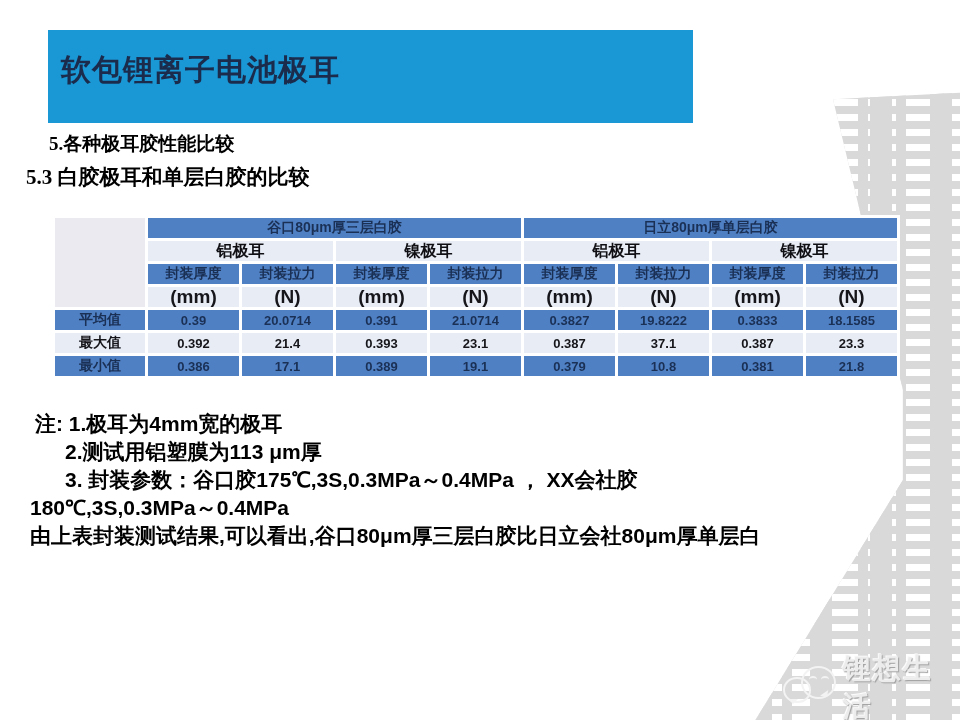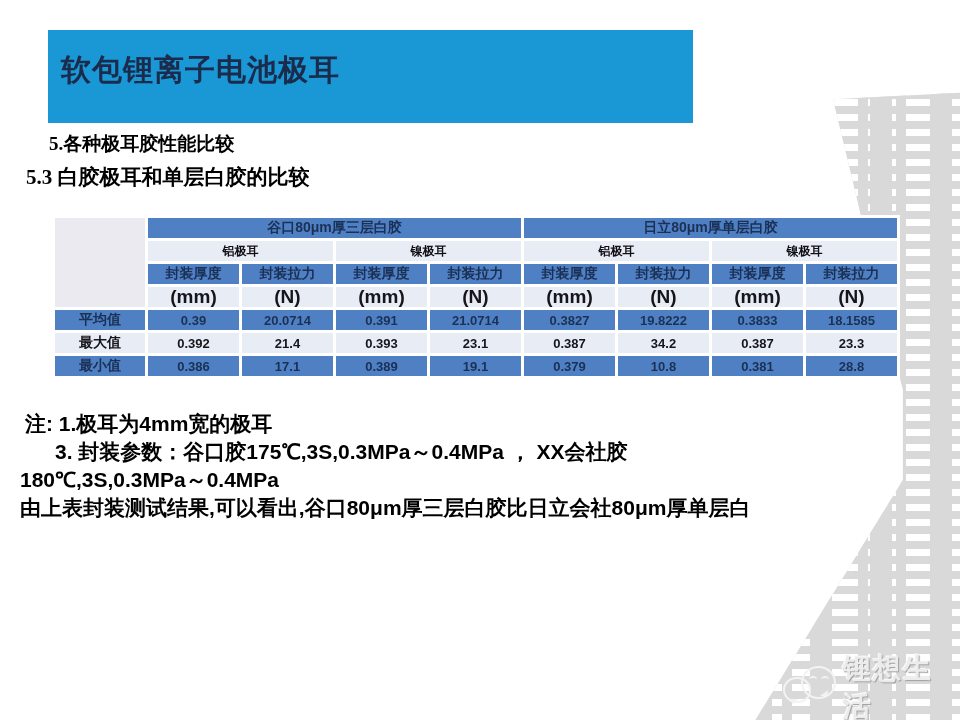--- a/index.html
+++ b/index.html
@@ -31,28 +31,28 @@
   
   .tbl{position:absolute;left:52px;top:215px;z-index:2;display:grid;
        grid-template-columns:90px repeat(8,91px);grid-template-rows:repeat(7,20px);
        gap:3px;background:#ffffff;padding:3px;}
   .cell{display:flex;align-items:center;justify-content:center;font-weight:bold;
         font-family:"Liberation Sans",sans-serif;white-space:nowrap;}
   .blue{background:#5080c4;color:#1a3055;}
   .lite{background:#e8ecf5;color:#15151a;}
   .corner{background:#eaeaf0;}
   .fg{font-size:14px;}
-  .fs{font-size:12px;color:#101014;}
+  .fs{font-size:16px;color:#101014;}
   .fm{font-size:14px;}
   .fu{font-size:19px;}
   .fl{font-size:14px;}
   .fv{font-size:13px;}
 
   
-  .notes{position:absolute;left:20px;top:410px;z-index:2;font-weight:bold;font-size:21px;
+  .notes{position:absolute;left:30px;top:410px;z-index:2;font-weight:bold;font-size:21px;
          color:#000;line-height:28px;font-family:"Liberation Sans",sans-serif;}
   .notes div{white-space:nowrap;}
   .ind1{margin-left:5px;}
   .ind2{margin-left:35px;}
 
   
   .wm{position:absolute;left:782px;top:650px;z-index:2;display:flex;align-items:center;gap:8px;}
   .wm-bubbles{position:relative;width:54px;height:50px;}
   .b1{position:absolute;left:1px;top:14px;width:24px;height:22px;border:2px solid #f3f3f3;
       border-radius:50% 50% 48% 52%;}
@@ -116,37 +116,38 @@
   <div class="cell blue fv" style="grid-area:5/7/6/8">19.8222</div>
   <div class="cell blue fv" style="grid-area:5/8/6/9">0.3833</div>
   <div class="cell blue fv" style="grid-area:5/9/6/10">18.1585</div>
 
   <div class="cell lite fl" style="grid-area:6/1/7/2">最大值</div>
   <div class="cell lite fv" style="grid-area:6/2/7/3">0.392</div>
   <div class="cell lite fv" style="grid-area:6/3/7/4">21.4</div>
   <div class="cell lite fv" style="grid-area:6/4/7/5">0.393</div>
   <div class="cell lite fv" style="grid-area:6/5/7/6">23.1</div>
   <div class="cell lite fv" style="grid-area:6/6/7/7">0.387</div>
-  <div class="cell lite fv" style="grid-area:6/7/7/8">34.2</div>
+  <div class="cell lite fv" style="grid-area:6/7/7/8">37.1</div>
   <div class="cell lite fv" style="grid-area:6/8/7/9">0.387</div>
   <div class="cell lite fv" style="grid-area:6/9/7/10">23.3</div>
 
   <div class="cell blue fl" style="grid-area:7/1/8/2">最小值</div>
   <div class="cell blue fv" style="grid-area:7/2/8/3">0.386</div>
   <div class="cell blue fv" style="grid-area:7/3/8/4">17.1</div>
   <div class="cell blue fv" style="grid-area:7/4/8/5">0.389</div>
   <div class="cell blue fv" style="grid-area:7/5/8/6">19.1</div>
   <div class="cell blue fv" style="grid-area:7/6/8/7">0.379</div>
   <div class="cell blue fv" style="grid-area:7/7/8/8">10.8</div>
   <div class="cell blue fv" style="grid-area:7/8/8/9">0.381</div>
-  <div class="cell blue fv" style="grid-area:7/9/8/10">28.8</div>
+  <div class="cell blue fv" style="grid-area:7/9/8/10">21.8</div>
 </div>
 
 <div class="notes">
   <div class="ind1">注:  1.极耳为4mm宽的极耳</div>
+  <div class="ind2">2.测试用铝塑膜为113 μm厚</div>
   <div class="ind2">3. 封装参数：谷口胶175℃,3S,0.3MPa～0.4MPa ， XX会社胶</div>
   <div>180℃,3S,0.3MPa～0.4MPa</div>
   <div> 由上表封装测试结果,可以看出,谷口80μm厚三层白胶比日立会社80μm厚单层白</div>
 </div>
 
 <div class="wm">
   <div class="wm-bubbles">
     <span class="b1"></span>
     <span class="b2"></span>
     <span class="eye e1"></span>

